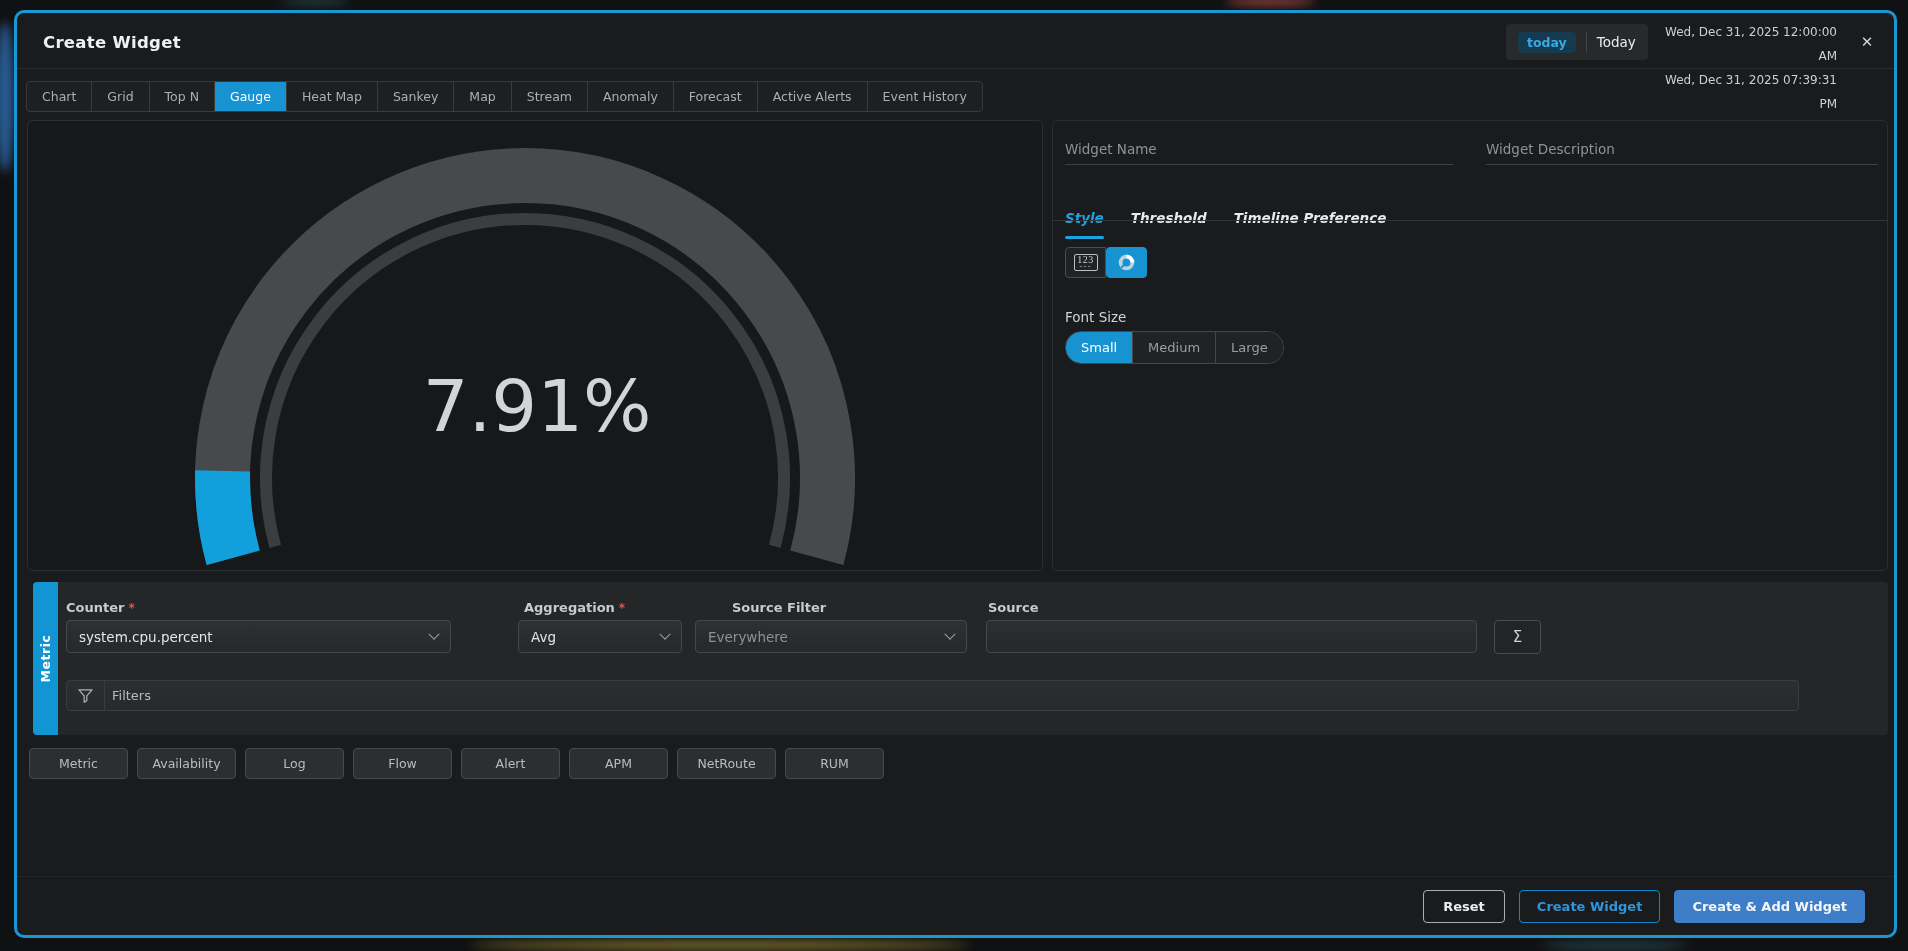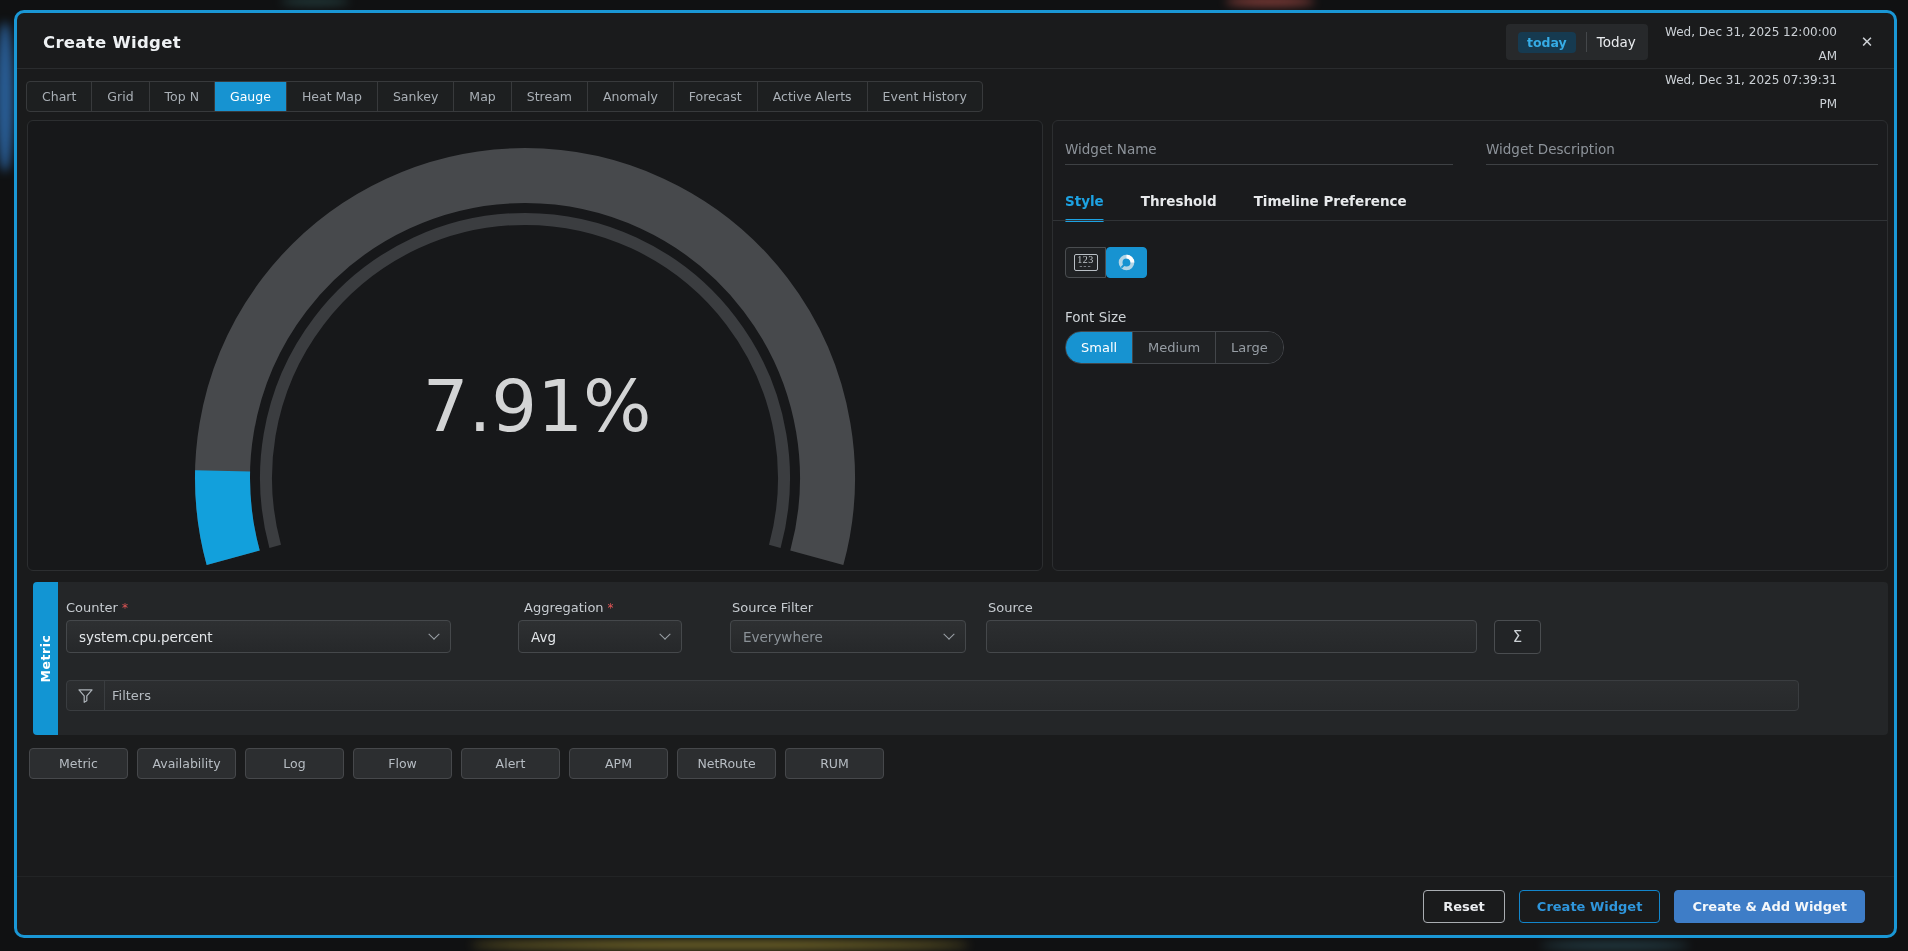--- a/index.html
+++ b/index.html
@@ -36,21 +36,21 @@
   .gauge-panel { position:absolute; left:10px; top:107px; width:1016px; height:451px;
                  background:#17181a; border:1px solid #2c2e30; border-radius:6px; overflow:hidden; }
   .right-panel { position:absolute; left:1035px; top:107px; width:836px; height:451px;
                  background:#1a1b1d; border:1px solid #2c2e30; border-radius:6px; }
 
   .uline-input { position:absolute; top:12px; height:32px; background:transparent; border:none;
                  border-bottom:1px solid #3e4144; color:#e5e8ea; font-size:13.5px; outline:none;
                  font-family:inherit; }
   .uline-input::placeholder { color:#8d939a; }
 
-  .stabs { position:absolute; left:12px; top:72px; display:flex; gap:37px; }
+  .stabs { position:absolute; left:12px; top:89px; display:flex; gap:27px;font-style:italic; }
   .stab { font-size:13.5px; font-weight:600; color:#e8eaec; cursor:pointer; position:relative;
           padding-bottom:13px; }
   .stab.active { color:#1da2e2; }
   .stab.active::after { content:""; position:absolute; left:0; bottom:0; height:3px; width:100%;
                         background:#1da2e2; border-radius:2px; }
   .stabs-divider { position:absolute; left:0; right:0; top:99px; height:1px; background:#303336; }
 
   .mode-group { position:absolute; left:12px; top:126px; display:flex; }
   .mode-btn { width:41px; height:31px; display:flex; align-items:center; justify-content:center;
               background:#202224; border:1px solid #4a4d50; cursor:pointer; }
@@ -71,21 +71,21 @@
   .fs-btn.active { background:#1793d1; color:#fff; }
 
   
   .metric-band { position:absolute; left:41px; top:569px; width:1830px; height:153px;
                  background:#242628; border-radius:0 4px 4px 0; }
   .metric-tab { position:absolute; left:16px; top:569px; width:25px; height:153px;
                 background:#1295d3; border-radius:4px 0 0 4px; display:flex; align-items:center;
                 justify-content:center; cursor:pointer; }
   .metric-tab span { transform:rotate(-90deg); color:#fff; font-size:12.5px; font-weight:600;
                      letter-spacing:.5px; white-space:nowrap; }
-  .fld-label { position:absolute; font-size:13px; color:#c6cbd0; }
+  .fld-label { position:absolute; font-size:13px; color:#c6cbd0;font-weight:bold; }
   .req { color:#e25555; margin-left:4px; font-size:12px; }
   .sel { position:absolute; top:607px; height:33px; background:linear-gradient(#2e3032,#26282a);
          border:1px solid #45484b; border-radius:4px; display:flex; align-items:center;
          padding:0 12px; font-size:13.5px; color:#e3e6e9; cursor:pointer; }
   .sel .chev { margin-left:auto; width:8px; height:8px; border-right:1.6px solid #9aa0a6;
                border-bottom:1.6px solid #9aa0a6; transform:rotate(45deg) translate(-2px,-2px); }
   .sel.dim { color:#8b9298; }
   .box-input { position:absolute; top:607px; height:33px; background:linear-gradient(#2c2e30,#26282a);
                border:1px solid #45484b; border-radius:4px; color:#e3e6e9; font-size:13.5px;
                padding:0 12px; outline:none; font-family:inherit; }
@@ -217,21 +217,21 @@
     <span>Aggregation</span><span class="req">*</span>
   </div>
   <div class="sel" style="left:501px; width:164px;">
     <span>Avg</span>
     <span class="chev"></span>
   </div>
 
   <div class="fld-label" style="left:715px; top:587px;">
     <span>Source Filter</span>
   </div>
-  <div class="sel dim" style="left:713px; width:236px;">
+  <div class="sel dim" style="left:678px; width:272px;">
     <span>Everywhere</span>
     <span class="chev"></span>
   </div>
 
   <div class="fld-label" style="left:971px; top:587px;">
     <span>Source</span>
   </div>
   <input class="box-input" style="left: 969px; width: 491px;" value="">
 
   <div class="sigma-btn">

